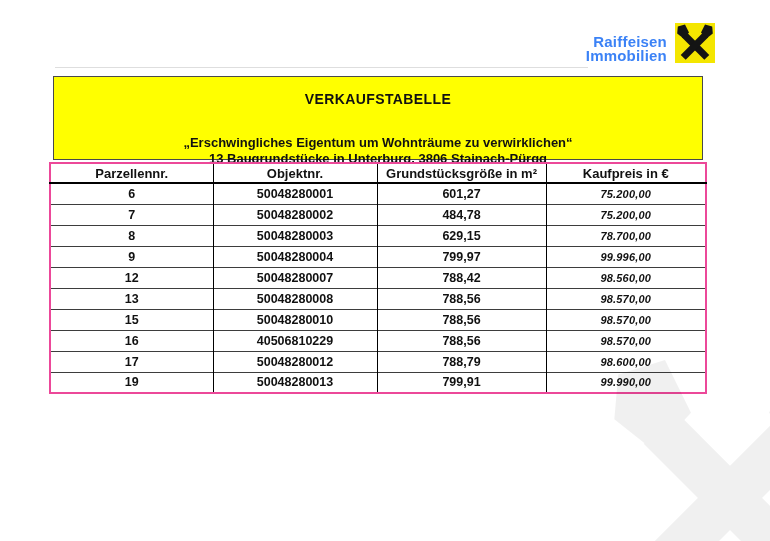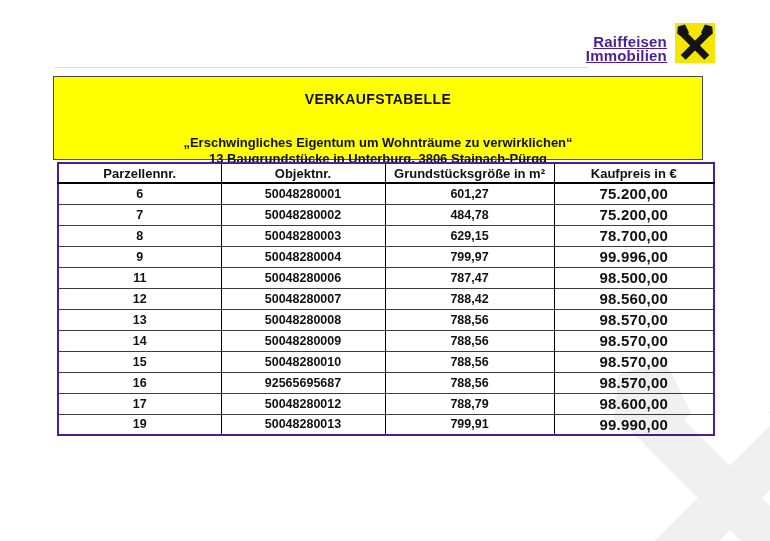--- a/index.html
+++ b/index.html
@@ -22,23 +22,22 @@
   .brand {
     position:absolute; top:23px; right:54px;
     display:flex; align-items:flex-end; gap:7px;
   }
   .brand-text {
     text-align:right;
     font-weight:bold;
     font-size:15px;
     line-height:13.5px;
     letter-spacing:.2px;
-    color:#4c1d95;
+    color:#3b82f6;
     padding-bottom:1px;
-    text-decoration:underline;
   }
   .brand-square {
     width:42px; height:40px; display:block; flex:0 0 auto;
   }
 
   
   .header-box {
     position:absolute; left:53px; top:76px;
     width:650px; height:84px;
     background:#FFFF00;
@@ -53,25 +52,25 @@
   }
   .header-sub {
     margin-top:28px;
     font-size:13px;
     font-weight:bold;
     line-height:15.5px;
   }
 
   
   table.sales {
-    position:absolute; left:57px; top:162px;
+    position:absolute; left:49px; top:162px;
     width:656px;
     border-collapse:collapse;
     table-layout:fixed;
-    border:2px solid #4c1d95;
+    border:2px solid #ec4899;
     background:#fff;
   }
   table.sales th {
     height:20px;
     padding:0 2px;
     font-size:13px;
     font-weight:bold;
     text-align:center;
     border-left:1px solid #000;
     border-right:1px solid #000;
@@ -84,22 +83,23 @@
     font-size:12.5px;
     font-weight:bold;
     text-align:center;
     vertical-align:middle;
     border-left:1px solid #000;
     border-right:1px solid #000;
     border-top:1px solid #3d3d3d;
     white-space:nowrap;
   }
   table.sales td.price {
-    font-size:15px;
+    font-size:11px;
     letter-spacing:.2px;
+    font-style:italic;
   }
 
   
   .watermark {
     position:absolute;
     right:-90px; bottom:-70px;
     width:260px; height:260px;
     opacity:.055;
     pointer-events:none;
   }
@@ -167,52 +167,40 @@
         <td>629,15</td>
         <td class="price">78.700,00</td>
       </tr>
       <tr>
         <td>9</td>
         <td>50048280004</td>
         <td>799,97</td>
         <td class="price">99.996,00</td>
       </tr>
       <tr>
-        <td>11</td>
-        <td>50048280006</td>
-        <td>787,47</td>
-        <td class="price">98.500,00</td>
-      </tr>
-      <tr>
         <td>12</td>
         <td>50048280007</td>
         <td>788,42</td>
         <td class="price">98.560,00</td>
       </tr>
       <tr>
         <td>13</td>
         <td>50048280008</td>
         <td>788,56</td>
         <td class="price">98.570,00</td>
       </tr>
       <tr>
-        <td>14</td>
-        <td>50048280009</td>
-        <td>788,56</td>
-        <td class="price">98.570,00</td>
-      </tr>
-      <tr>
         <td>15</td>
         <td>50048280010</td>
         <td>788,56</td>
         <td class="price">98.570,00</td>
       </tr>
       <tr>
         <td>16</td>
-        <td>92565695687</td>
+        <td>40506810229</td>
         <td>788,56</td>
         <td class="price">98.570,00</td>
       </tr>
       <tr>
         <td>17</td>
         <td>50048280012</td>
         <td>788,79</td>
         <td class="price">98.600,00</td>
       </tr>
       <tr>

